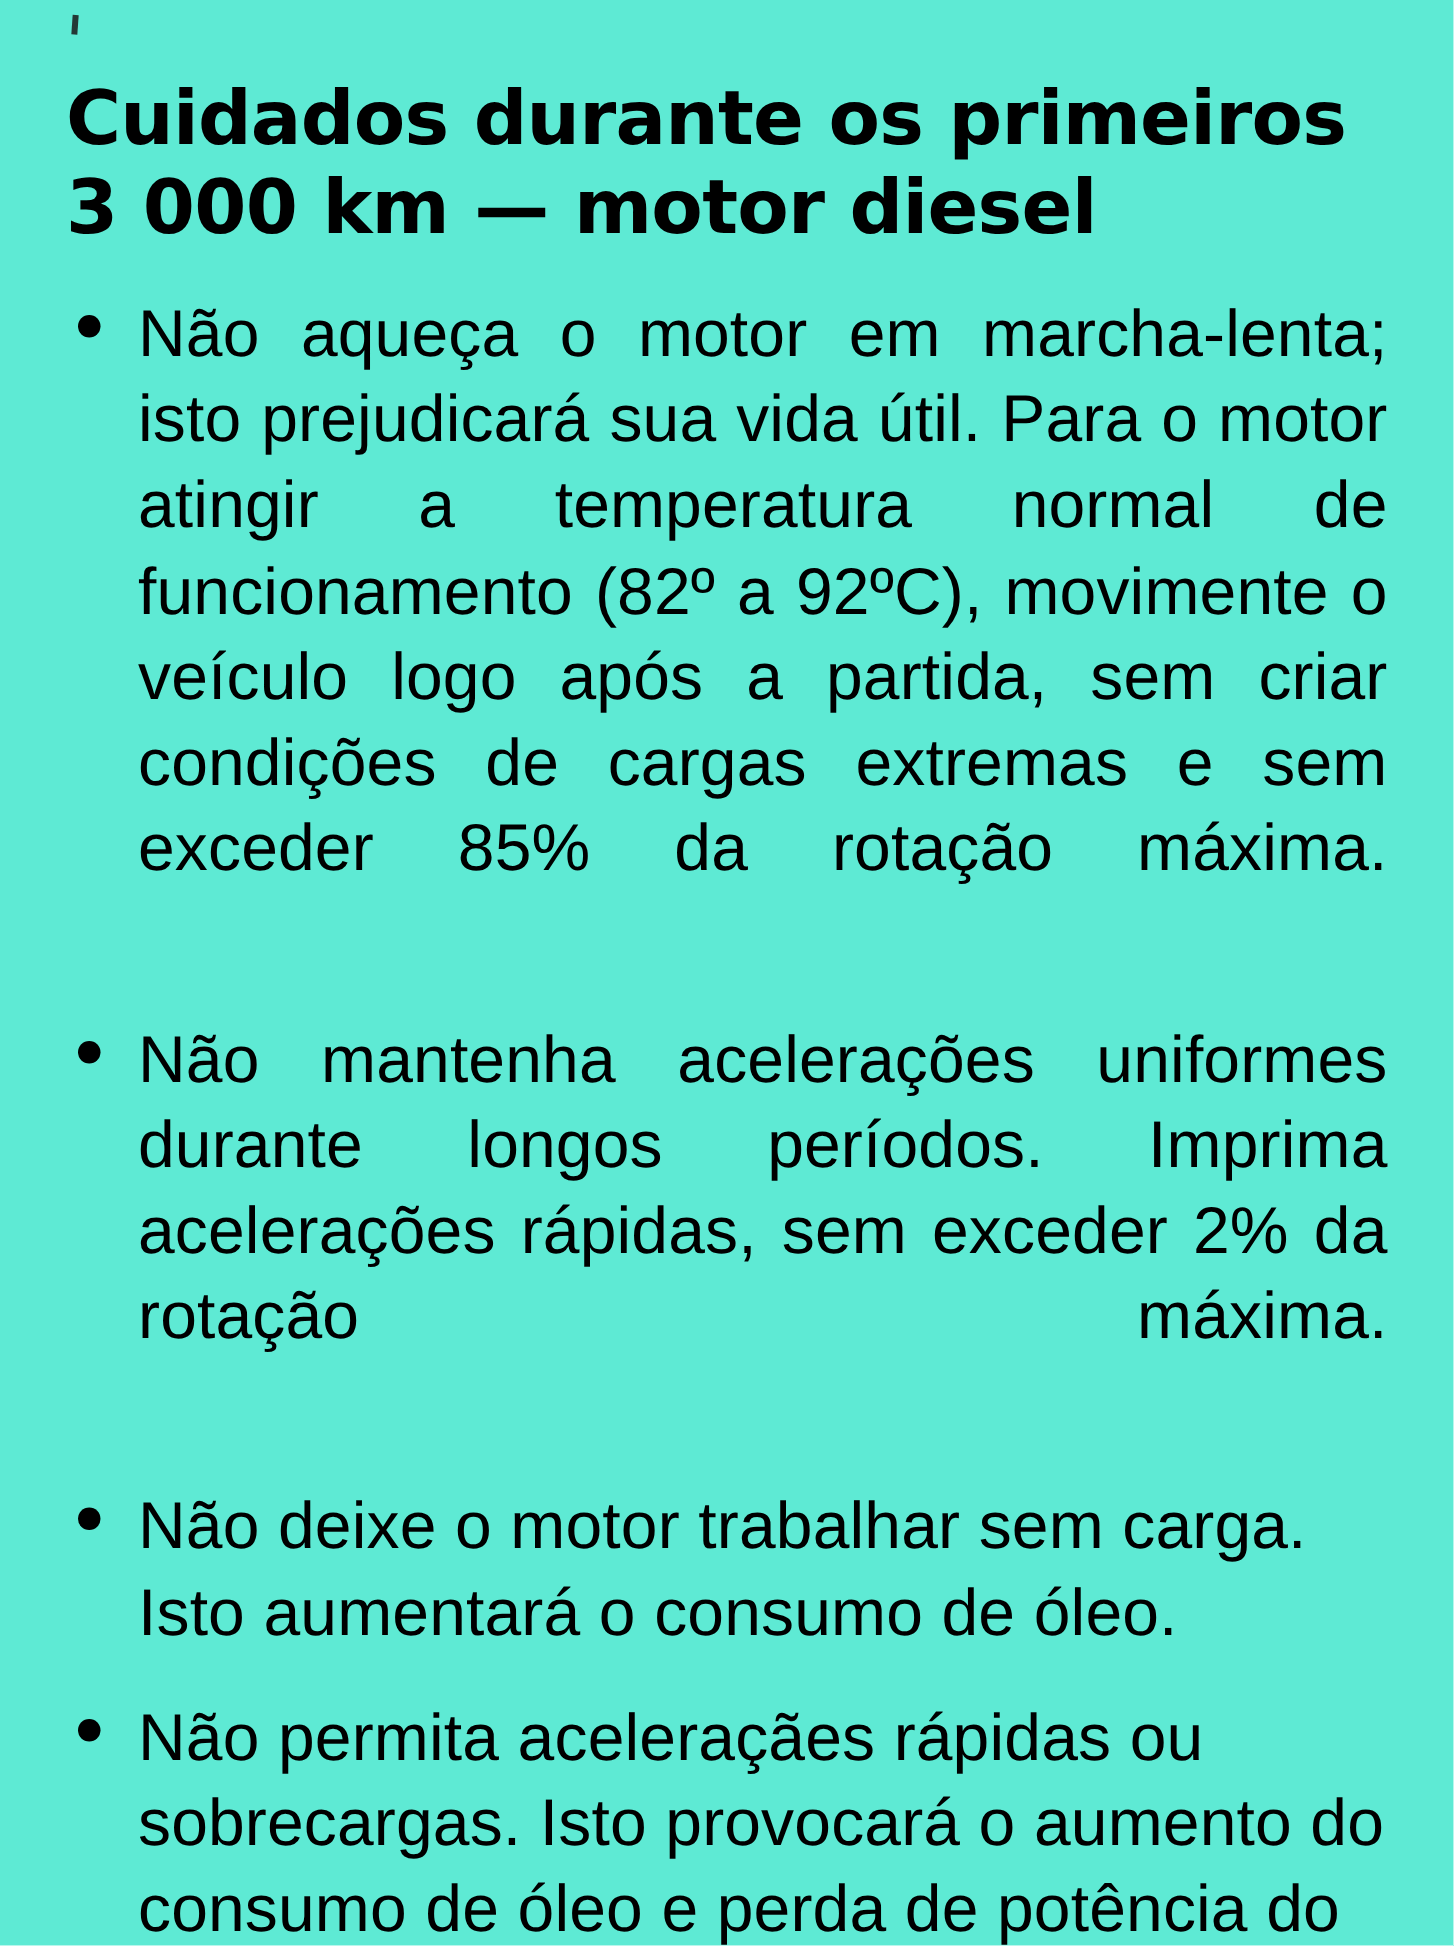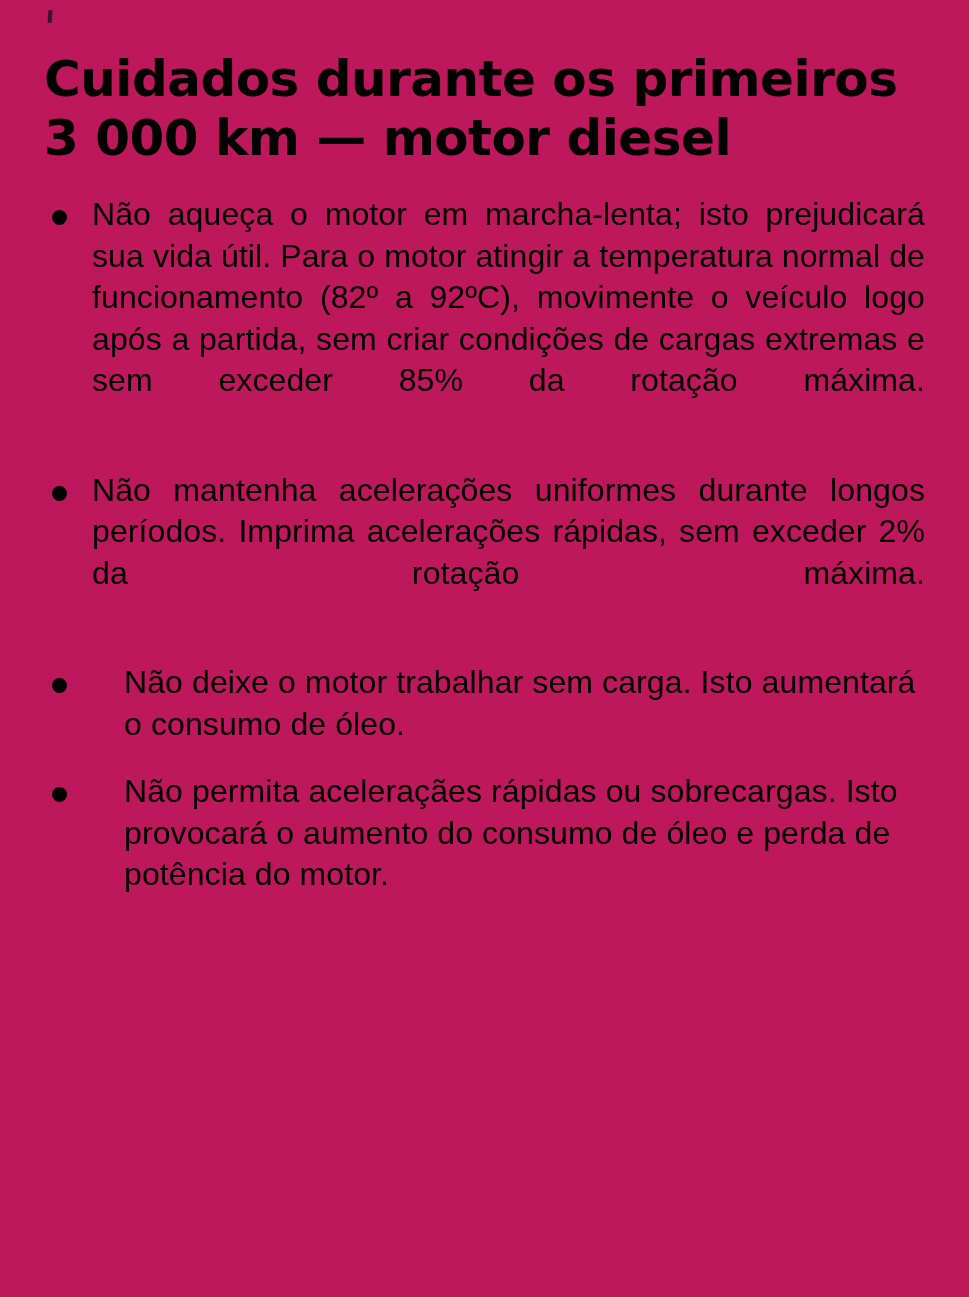--- a/index.html
+++ b/index.html
@@ -11,21 +11,21 @@
 
   body {
     font-family: "Liberation Sans", sans-serif;
     color: #000000;
   }
 
   .page {
     position: relative;
     width: 969px;
     height: 1297px;
-    background: #be185d;
+    background: #5eead4;
     overflow: hidden;
     box-sizing: border-box;
     padding: 36px 44px 20px 44px;
   }
 
   
   .scan-speck {
     position: absolute;
     top: 10px;
     left: 48px;
@@ -70,38 +70,37 @@
     top: 16px;
     width: 15px;
     height: 15px;
     border-radius: 50%;
     background: #000;
   }
 
   .bullet-text {
     display: block;
     font-family: "Liberation Sans", sans-serif;
-    font-size: 32px;
+    font-size: 44px;
     line-height: 1.30;
     text-align: justify;
     text-justify: inter-word;
     color: #000;
     letter-spacing: 0.1px;
   }
 
   
   .bullet-text::after {
     content: "";
     display: inline-block;
     width: 100%;
   }
 
   .bullet-item.no-justify .bullet-text {
     text-align: left;
-    margin-left: 32px;
   }
   .bullet-item.no-justify .bullet-text::after {
     content: none;
   }
 </style>
 </head>
 <body>
 
 <div class="page">
 

